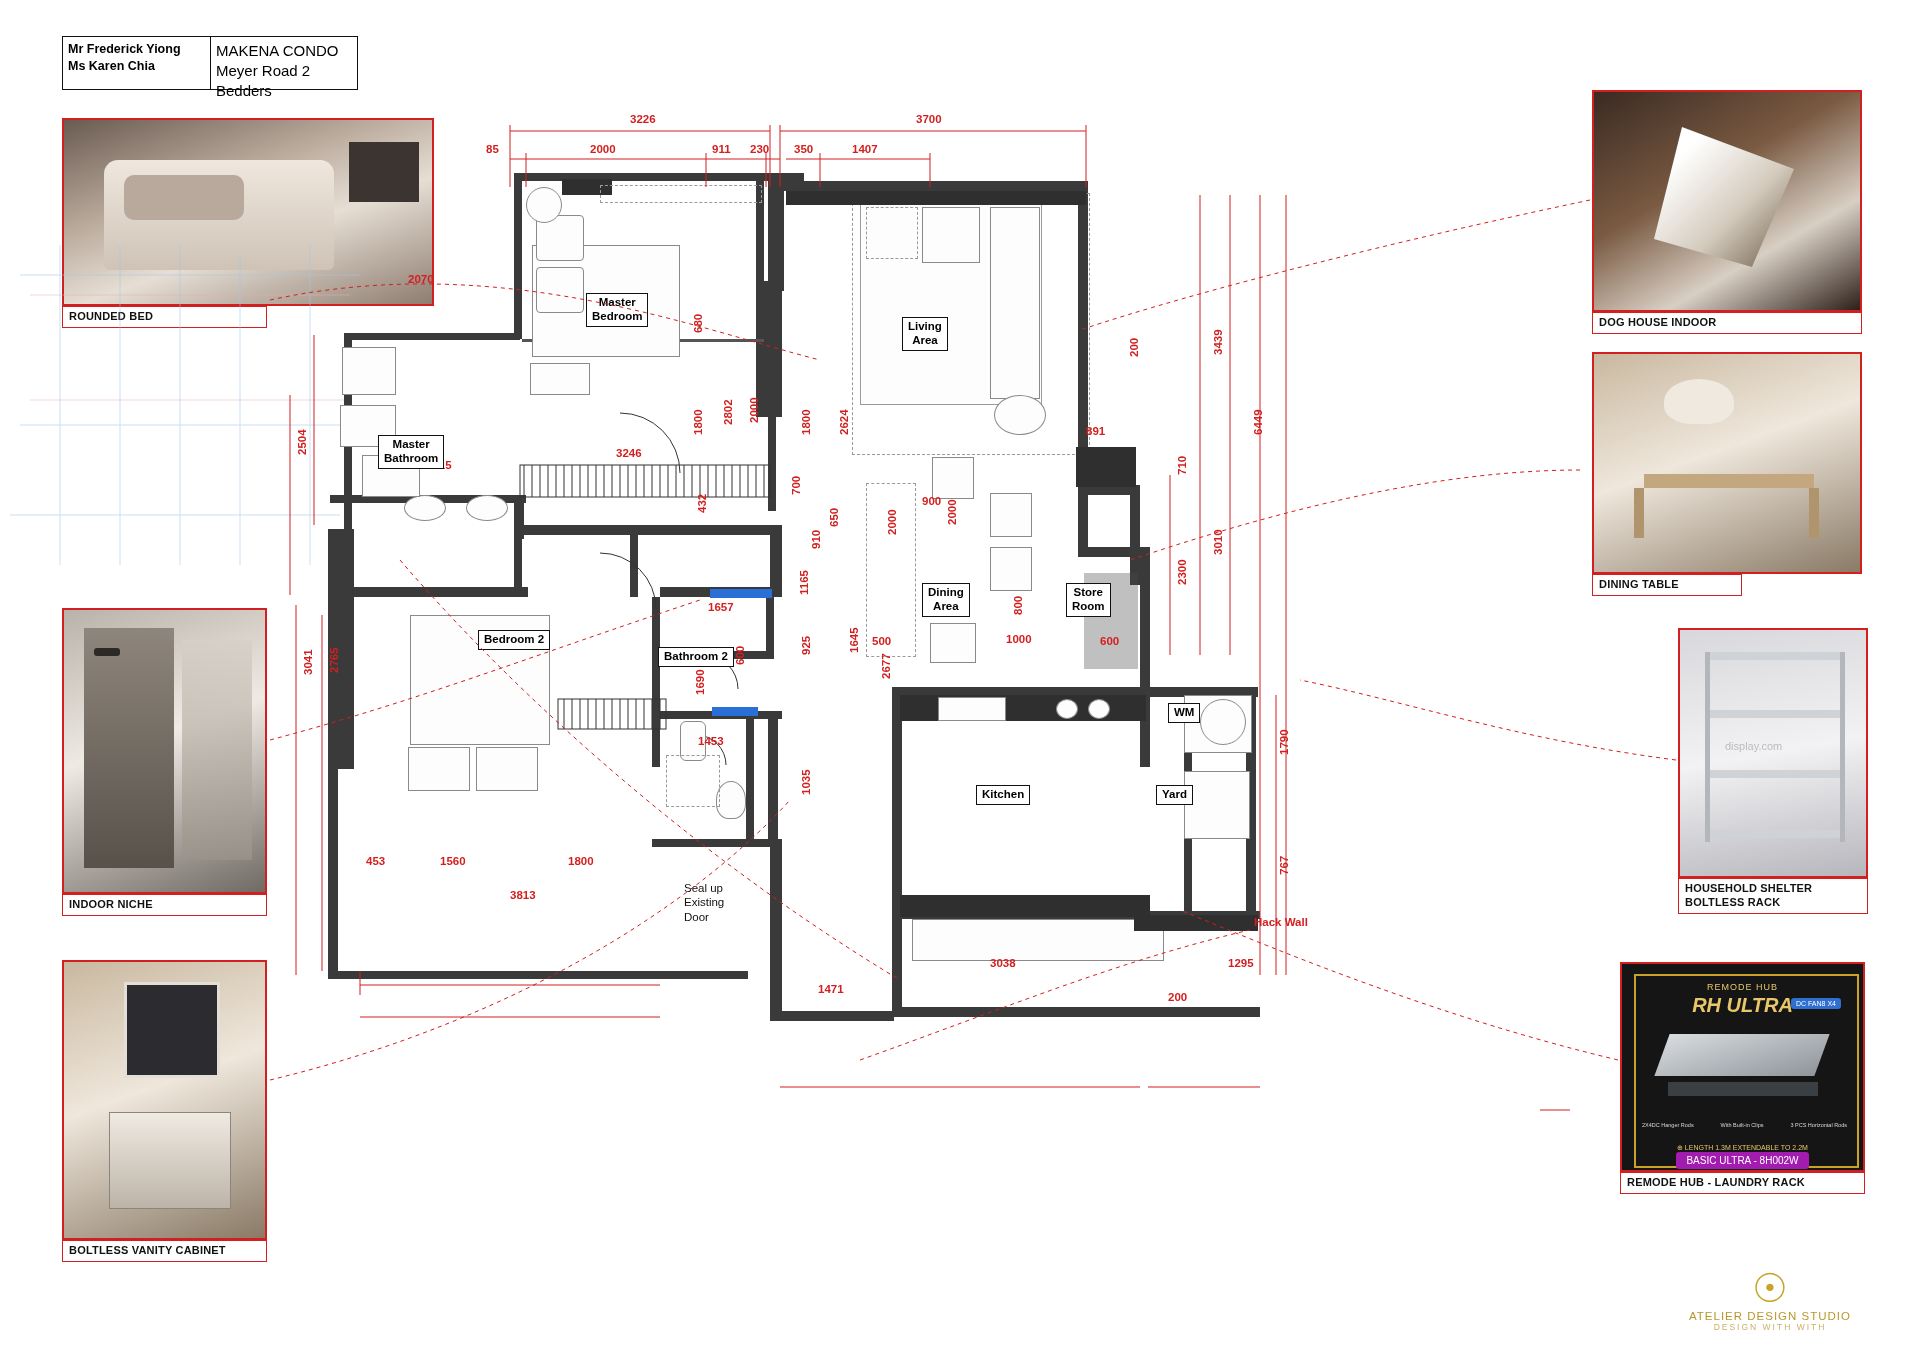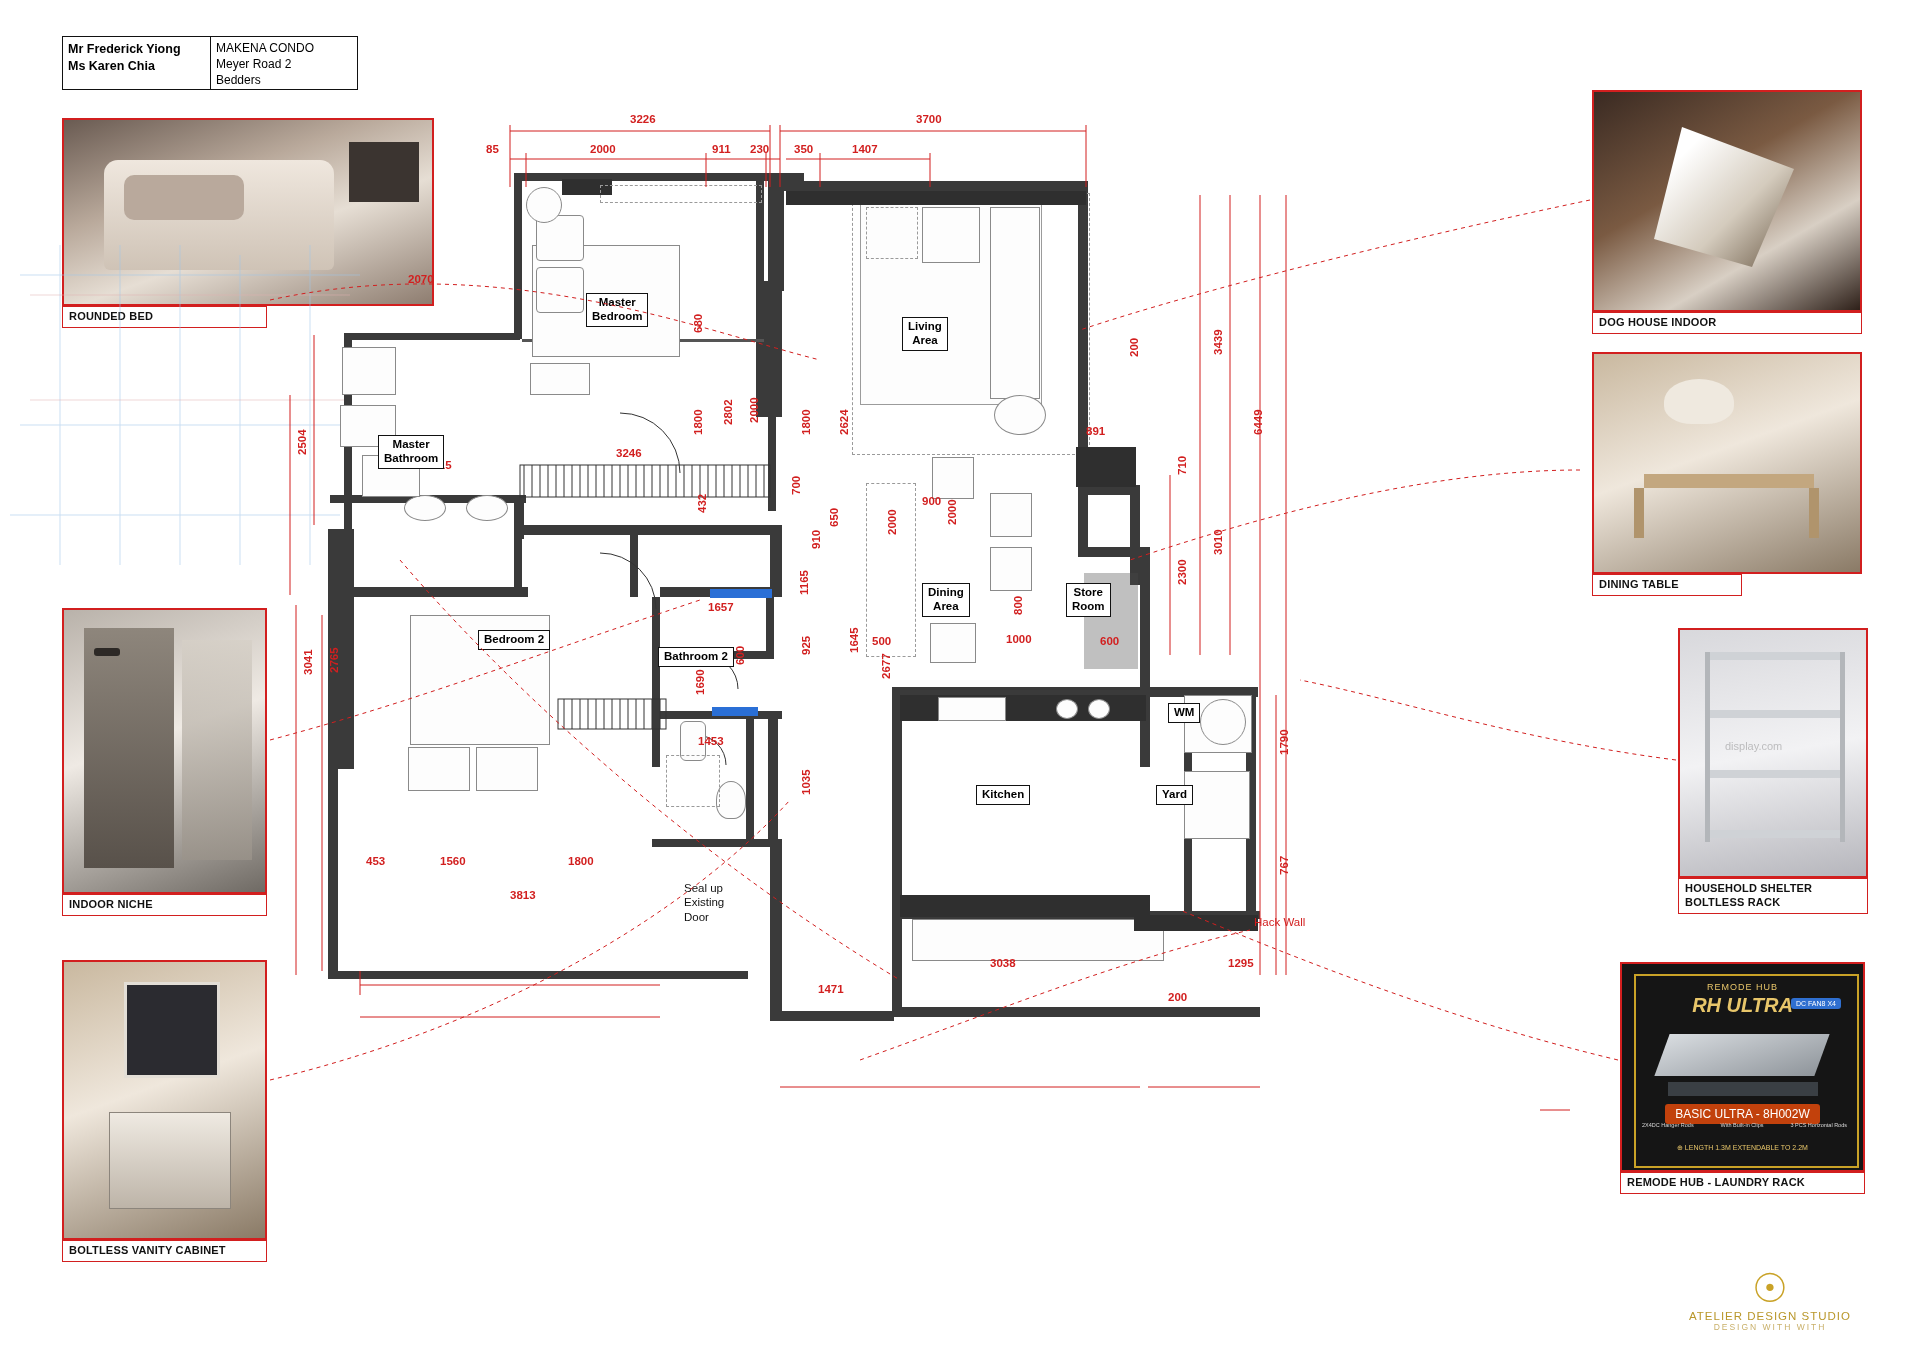--- a/index.html
+++ b/index.html
@@ -16,21 +16,21 @@
     left:62px;top:36px;width:294px;height:52px;
     border:1.5px solid #111;display:flex;
   }
   #title-block .left{
     width:148px;border-right:1.5px solid #111;
     padding:4px 5px;box-sizing:border-box;
     font-size:12.5px;font-weight:bold;line-height:1.35;color:#000;
   }
   #title-block .right{
     flex:1;padding:4px 5px;box-sizing:border-box;
-    font-size:12px;line-height:1.33;color:#000;
+    font-size:15px;line-height:1.33;color:#000;
   }
   
   .photo-card{border:2px solid #d21f1f;box-sizing:border-box;background:#cfc9c2;}
   .photo-label{
     border:1.5px solid #d21f1f;background:#fff;box-sizing:border-box;
     font-size:11px;font-weight:bold;color:#111;
     padding:3px 6px;line-height:1.25;letter-spacing:.2px;
   }
   
   #plan{left:300px;top:95px;width:1300px;height:1130px;}
@@ -42,21 +42,21 @@
     position:absolute;border:1px solid #111;background:#fff;
     font-size:11.5px;font-weight:bold;color:#000;line-height:1.2;
     padding:2px 5px;text-align:center;white-space:pre-line;
   }
   .furn{position:absolute;border:1px solid #8a8a8a;background:#fdfdfd;}
   .furn.dash{border:1px dashed #9a9a9a;background:transparent;}
   .blue{position:absolute;background:#2a6fd6;}
   .dark{position:absolute;background:#4a4a4a;}
   .darker{position:absolute;background:#2f2f2f;}
   .note{position:absolute;font-size:11.5px;color:#111;line-height:1.25;}
-  .note.red{color:#d21f1f;font-weight:normal;}
+  .note.red{color:#d21f1f;font-weight:bold;}
   svg.overlay{position:absolute;left:0;top:0;overflow:visible;}
   
   #footer{
     left:62px;top:1290px;width:1500px;
     font-size:12.5px;color:#111;line-height:1.45;
   }
   #logo{right:60px;top:1270px;width:180px;text-align:center;color:#c9a227;}
   #logo .mark{font-size:40px;line-height:36px;color:#c9a227;}
   #logo .l1{font-size:11.5px;letter-spacing:1px;margin-top:4px;color:#b9972a;}
   #logo .l2{font-size:8.5px;letter-spacing:2px;color:#c9b06a;}
@@ -129,21 +129,21 @@
 <div class="abs photo-label" style="left:1678px;top:878px;width:190px;white-space:pre-line;">HOUSEHOLD SHELTER
 BOLTLESS RACK</div>
 
 <div class="abs photo-card ph7" style="left:1620px;top:962px;width:245px;height:210px;">
   <div style="position:absolute;left:12px;top:10px;width:221px;height:190px;border:2px solid #c9a227;"></div>
   <div style="position:absolute;left:0;right:0;top:18px;text-align:center;color:#e8c66a;font-size:9px;letter-spacing:1px;">REMODE HUB</div>
   <div style="position:absolute;left:0;right:0;top:30px;text-align:center;color:#e8c66a;font-size:20px;font-style:italic;font-weight:bold;">RH ULTRA</div>
   <div style="position:absolute;right:22px;top:34px;background:#2f6fd0;color:#fff;font-size:7px;padding:2px 5px;border-radius:3px;">DC FAN8 X4</div>
   <div style="position:absolute;left:40px;top:70px;width:160px;height:42px;background:linear-gradient(160deg,#d8dce0,#8f959b);transform:skewX(-20deg);"></div>
   <div style="position:absolute;left:46px;top:118px;width:150px;height:14px;background:#3a3f44;"></div>
-  <div style="position:absolute;left:0;right:0;top:140px;text-align:center;"><span style="display:inline-block;background:#c2410c;color:#fff;font-size:12px;padding:3px 10px;border-radius:3px;">BASIC ULTRA - 8H002W</span></div>
+  <div style="position:absolute;left:0;right:0;top:140px;text-align:center;"><span style="display:inline-block;background:#a21caf;color:#fff;font-size:10px;padding:3px 10px;border-radius:3px;margin-top:48px;">BASIC ULTRA - 8H002W</span></div>
   <div style="position:absolute;left:20px;top:158px;width:205px;display:flex;justify-content:space-between;color:#d8d8d8;font-size:5.5px;">
     <span>2X4DC Hanger Rods</span>
     <span>With Built-in Clips</span>
     <span>3 PCS Horizontal Rods</span>
   </div>
   <div style="position:absolute;left:0;right:0;top:180px;text-align:center;color:#e8c66a;font-size:7px;">⊕ LENGTH 1.3M EXTENDABLE TO 2.2M</div>
 </div>
 <div class="abs photo-label" style="left:1620px;top:1172px;width:245px;">REMODE HUB - LAUNDRY RACK</div>
 
 <div id="plan" class="abs">

